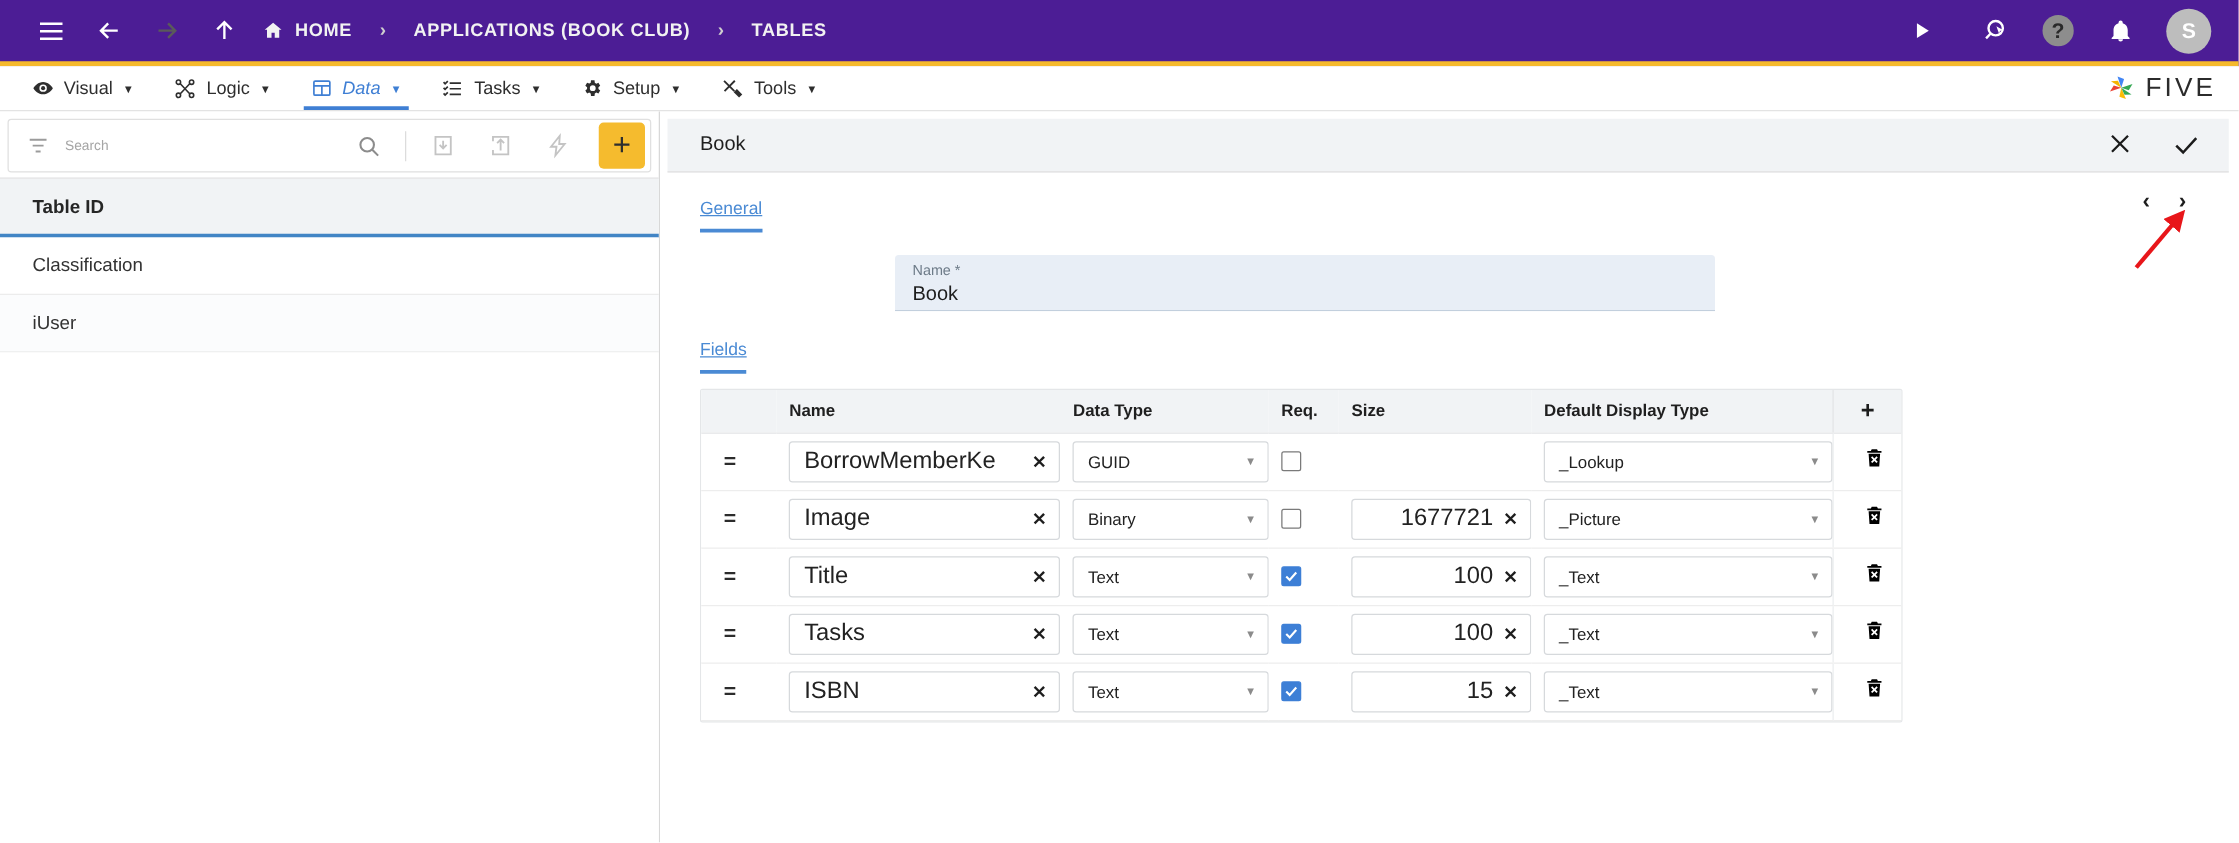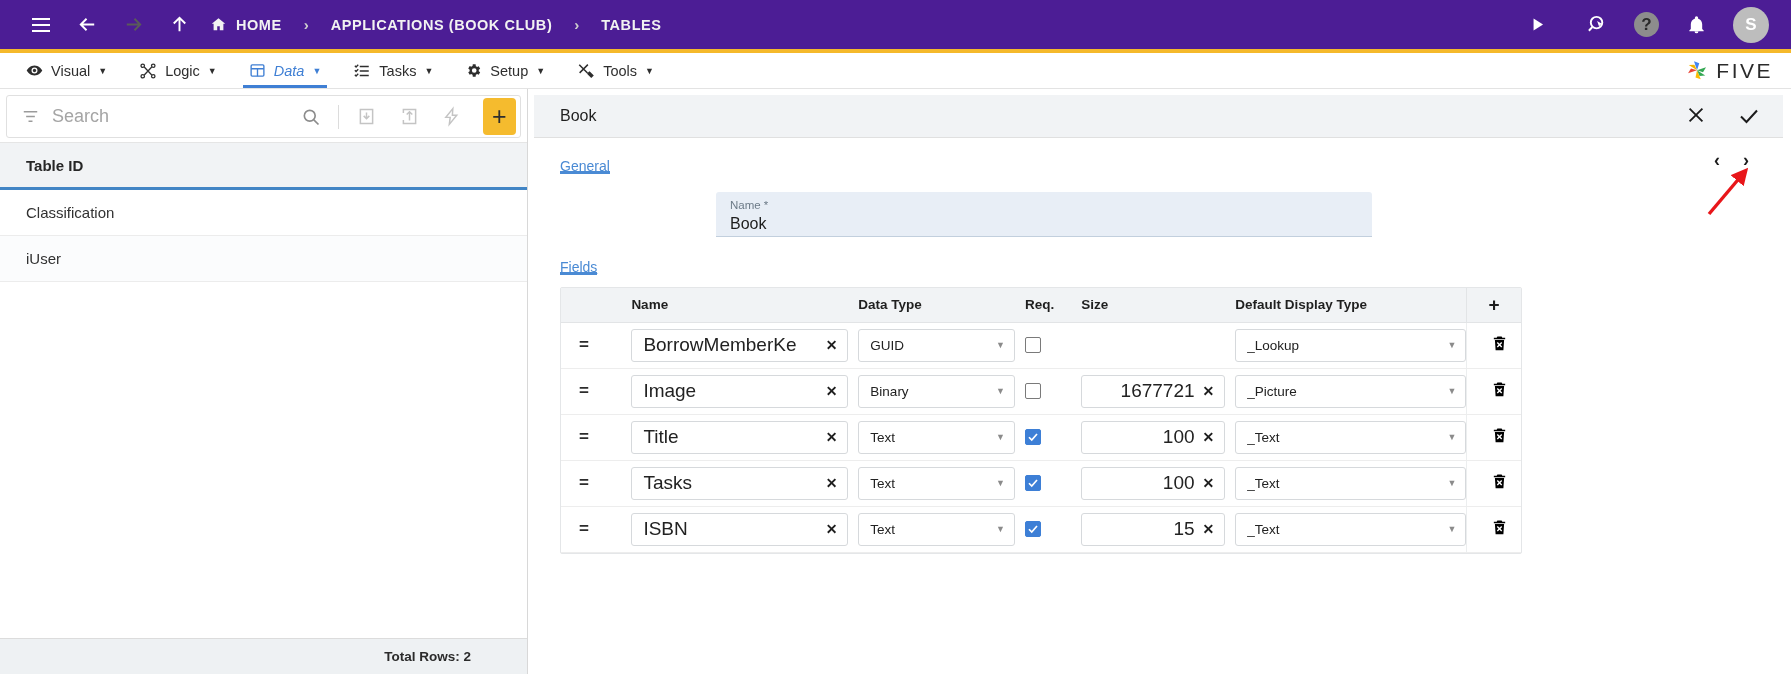--- a/index.html
+++ b/index.html
@@ -81,21 +81,21 @@
     border-right: 1px solid #d8d8d8; background: #ffffff;
   }
   .searchbar {
     height: 43px; margin: 6px 6px 4px 6px;
     border: 1px solid #e0e0e0; border-radius: 3px;
     background: #ffffff; display: flex; align-items: center;
     padding-left: 14px; gap: 12px;
   }
   .filter-icon { color: #9b9b9b; cursor: pointer; display:flex; }
   .search-input {
-    border: 0; outline: 0; flex: 1; font-size: 18px;
+    border: 0; outline: 0; flex: 1; font-size: 11px;
     font-family: "Liberation Sans", sans-serif; color: #3a3a3a;
     background: transparent;
   }
   .search-input::placeholder { color: #a5a5a5; }
   .sb-icon {
     width: 34px; height: 43px; display:flex; align-items:center; justify-content:center;
     color: #8c8c8c; cursor: pointer;
   }
   .sb-icon.light { color: #c4c4c4; }
   .sb-divider { width:1px; height:24px; background:#dcdcdc; }
@@ -131,21 +131,21 @@
     display: flex; align-items: center; padding: 0 22px 0 26px;
     margin: 6px 8px 0 6px;
   }
   .detail-title { font-size: 16px; color: #1f1f1f; }
   .detail-actions { margin-left: auto; display: flex; gap: 30px; }
   .detail-action { cursor: pointer; color:#1b1b1b; display:flex; }
   .detail-body { flex: 1; position: relative; padding: 0 8px 0 6px; overflow:hidden; }
 
   .tabrow { display:flex; align-items:center; padding: 20px 0 0 26px; position:relative; }
   .tab-link {
-    font-size: 14px; color: #4a8ad4; cursor: pointer; position: relative; text-decoration: underline;
+    font-size: 14px; color: #4a8ad4; padding-bottom: 12px; cursor: pointer; position: relative; text-decoration: underline;
   }
   .tab-link.sel::after {
     content:""; position:absolute; left:0; right:0; bottom:0; height:3px; background:#4a8ad4;
   }
   .pager {
     position: absolute; right: 34px; top: 12px;
     display: flex; gap: 23px; align-items:center;
   }
   .pager-btn { font-size: 18px; color: #1d1d1d; cursor: pointer; font-weight:600; }
 
@@ -406,23 +406,20 @@
 
     <div class="list-row">
       <span>Classification</span>
     </div>
     <div class="list-row alt">
       <span>iUser</span>
     </div>
 
     <div class="list-spacer"></div>
 
-    <div class="list-footer">
-      <span>Total Rows: 2</span>
-    </div>
   </div>
 
   <div class="right-panel">
     <div class="detail-head">
       <span class="detail-title">Book</span>
       <div class="detail-actions">
         <span class="detail-action">
           <svg width="22" height="22" viewBox="0 0 24 24" fill="none" stroke="currentColor" stroke-width="2">
               <path d="M5 5l14 14M19 5 5 19"></path>
             </svg>

